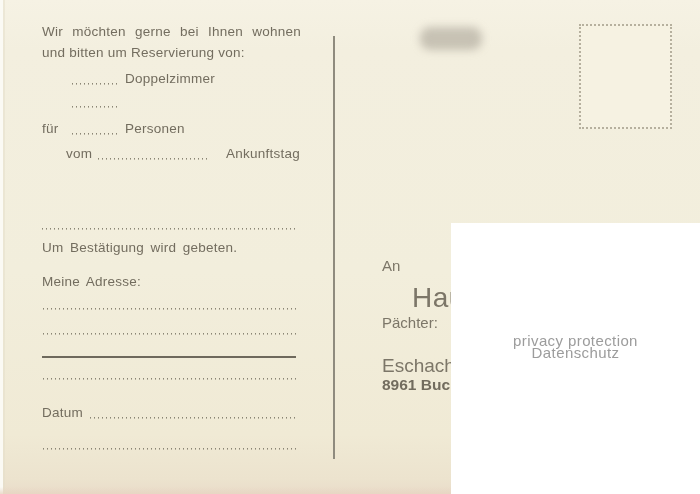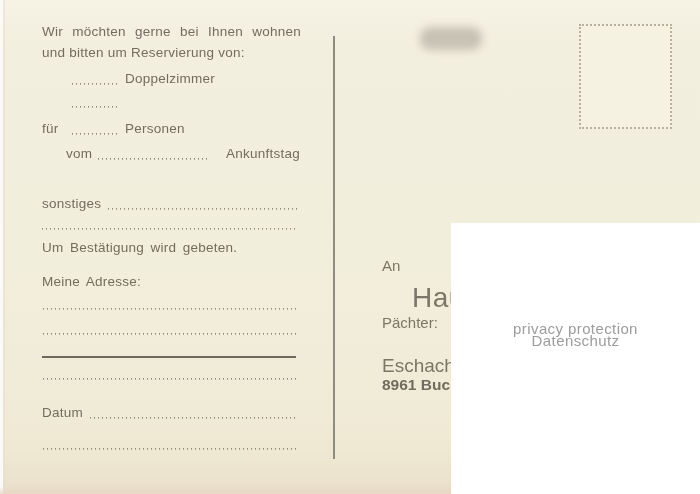--- a/index.html
+++ b/index.html
@@ -48,21 +48,21 @@
   
   .rcpt{position:absolute;left:382px;color:#7c7668;white-space:nowrap;z-index:1;}
   #rcpt-an{top:257px;font-size:15px;}
   #rcpt-name{top:282px;left:368px;font-size:28px;letter-spacing:.5px;margin-left:44px;}
   #rcpt-paechter{top:314px;font-size:15px;}
   #rcpt-street{top:355px;font-size:19px;}
   #rcpt-city{top:376px;font-size:15.5px;font-weight:bold;color:#726c5e;}
 
   
   #privacy-overlay{position:absolute;left:451px;top:223px;width:249px;height:271px;background:#ffffff;z-index:5;}
-  #privacy-text{position:absolute;left:0;top:100px;width:100%;text-align:center;color:#9c9c9c;font-size:15px;line-height:11.5px;letter-spacing:.4px;}
+  #privacy-text{position:absolute;left:0;top:112px;width:100%;text-align:center;color:#9c9c9c;font-size:15px;line-height:11.5px;letter-spacing:.4px;}
 </style>
 </head>
 <body>
 
 <div id="card">
 
   <div class="edge-left"></div>
   <div class="edge-left2"></div>
   <div class="edge-bottom"></div>
 
@@ -82,24 +82,20 @@
   </div>
   <div class="frow" style="top:121px">
     <span class="pfx">für</span>
     <span class="dots short"></span>
     <span class="lbl">Personen</span>
   </div>
   <div class="frow" style="top:146px">
     <span class="pfx w33">vom</span>
     <span class="dots fill"></span>
     <span class="lbl tight">Ankunftstag</span>
-  </div>
-  <div class="frow" style="top:196px">
-    <span class="pfx auto">sonstiges</span>
-    <span class="dots fill"></span>
   </div>
 
   <div class="dothr" style="left:42px;top:228px;width:256px"></div>
 
   <div class="txt" style="left:42px;top:240px">Um Bestätigung wird gebeten.</div>
 
   <div class="txt" style="left:42px;top:274px">Meine Adresse:</div>
   <div class="dothr" style="left:43px;top:308px;width:254px"></div>
   <div class="dothr" style="left:43px;top:333px;width:254px"></div>
   <div class="solidhr" style="left:42px;top:356px;width:254px"></div>

